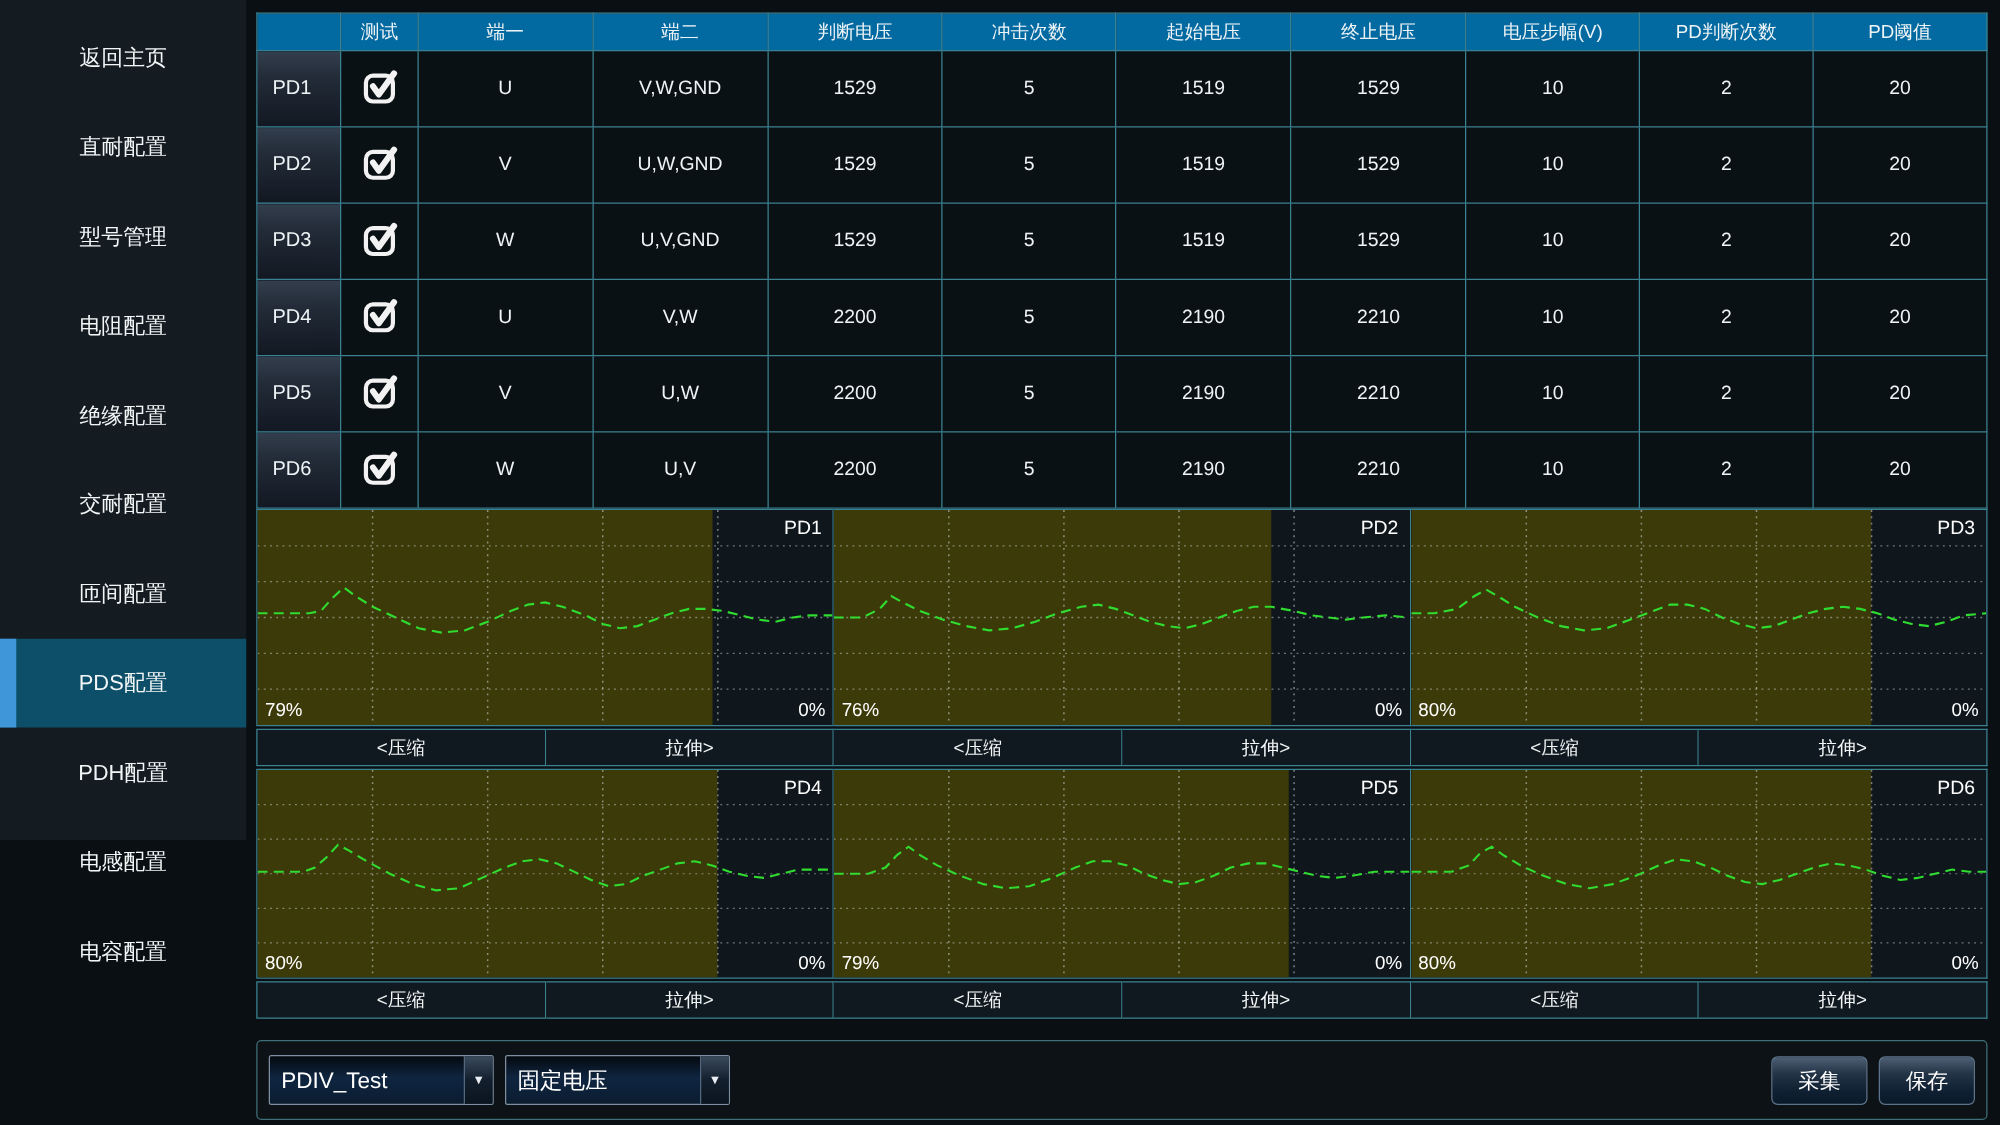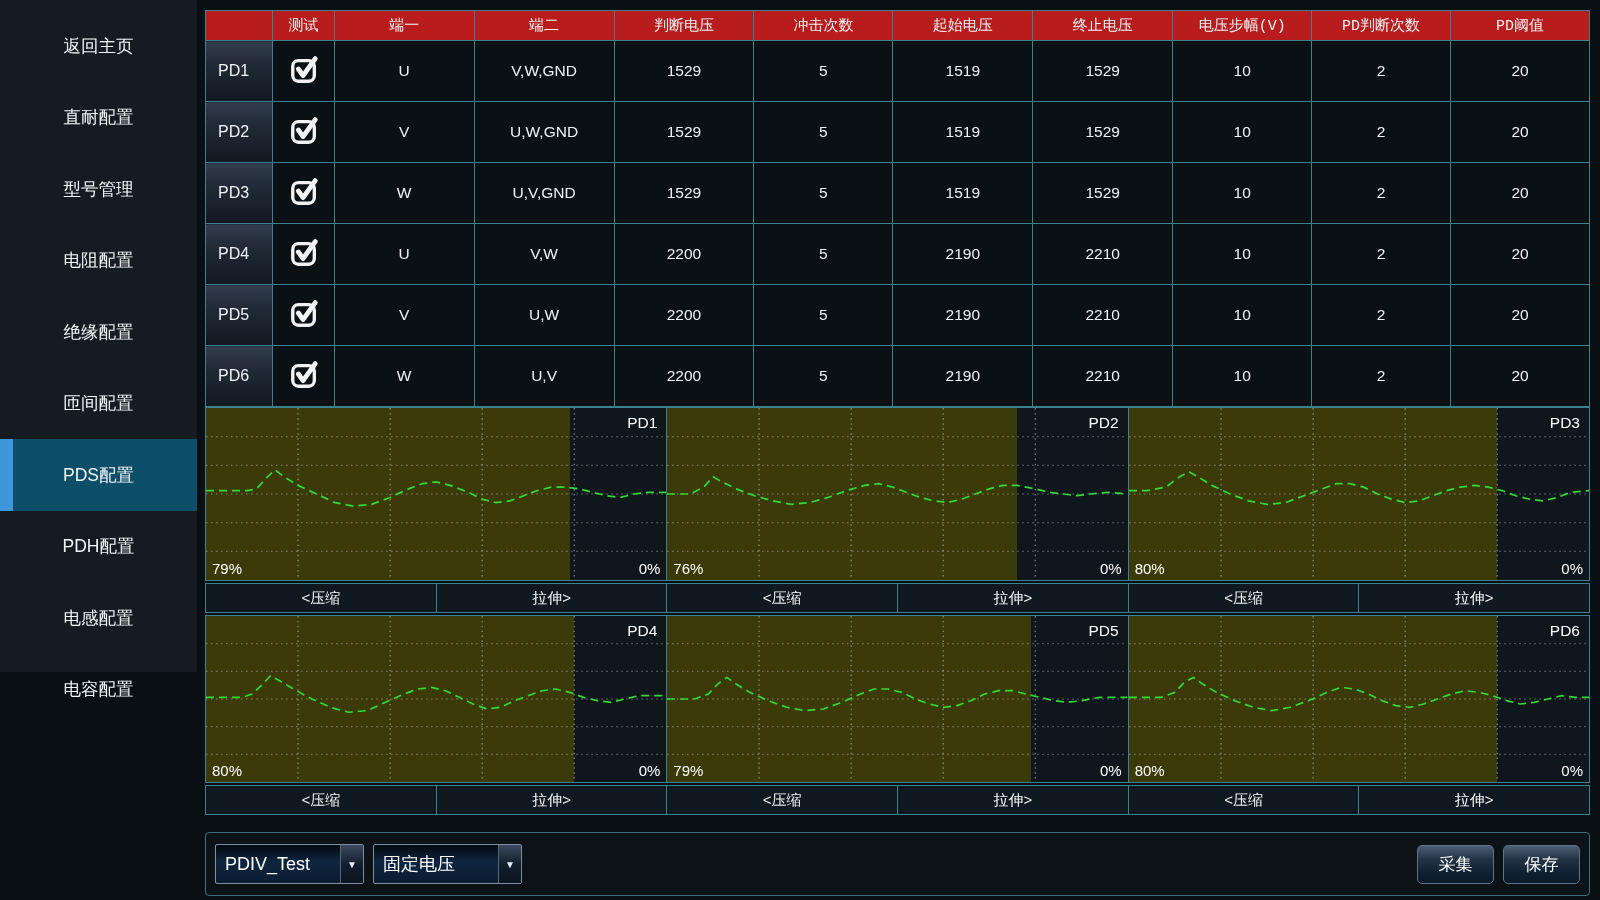--- a/index.html
+++ b/index.html
@@ -14,21 +14,21 @@
                justify-content:center; color:#f2f6f7; font-size:17.5px; cursor:pointer; }
   .side-item.selected { background:#0d4e68; }
   .side-item .accent { position:absolute; left:0; top:0; width:13px; height:100%;
                        background:#3f96d8; }
 
   
   .cfg-table { position:absolute; left:205px; top:10px; width:1385px;
                border-collapse:collapse; table-layout:fixed; }
   .cfg-table th, .cfg-table td { border:1px solid #3a8191; color:#eef4f6;
                text-align:center; vertical-align:middle; font-weight:normal; }
-  .cfg-table thead th { height:30px; font-size:15px; background:#b91c1c;font-family:Liberation Mono, monospace; }
+  .cfg-table thead th { height:30px; font-size:15px; background:#0369a1; }
   .cfg-table tbody td { height:61px; font-size:15.5px; background:#0a1114; }
   .cfg-table td.rowlabel { background:linear-gradient(180deg,#333e4e 0%,#222b37 35%,#121822 100%);
                text-align:left; padding-left:12px; font-size:16px; }
   .chk { display:inline-block; width:30px; height:32px; }
 
   
   .chart-row { position:absolute; left:205px; width:1385px; display:flex; }
   .panel { position:relative; flex:1 1 0; border:1px solid #3a8191; border-left:none;
            background:#0f171d; overflow:hidden; }
   .panel:first-child { border-left:1px solid #3a8191; }
@@ -41,21 +41,21 @@
   .btn-row { position:absolute; left:205px; width:1385px; height:30px; display:flex; }
   .zoom-btn { flex:1 1 0; border:1px solid #3a8191; border-left:none; background:#10191f;
               color:#f2f6f7; font-size:15px; display:flex; align-items:center;
               justify-content:center; cursor:pointer; }
   .zoom-btn:first-child { border-left:1px solid #3a8191; }
 
   
   .footer { position:absolute; left:205px; top:832px; width:1385px; height:64px;
             border:1px solid #3f6f7a; border-radius:4px; display:flex;
             align-items:center; background:#0c1216; }
-  .select { position:relative; width:149px; height:40px; margin-left:9px;
+  .select { position:relative; width:180px; height:40px; margin-left:9px;
             border:1px solid #7e8ea1; border-radius:2px; cursor:pointer;
             background:linear-gradient(180deg,#04090f 0%,#0f2540 45%,#0a1c30 100%);
             display:flex; align-items:center; }
   .select .val { color:#ffffff; font-size:18px; padding-left:9px; white-space:nowrap;
                  overflow:hidden; flex:1; }
   .select .arrow { width:23px; height:100%; border-left:1px solid #55677c;
                    background:linear-gradient(180deg,#3a4a5d 0%,#131f2d 50%,#0a141f 100%);
                    display:flex; align-items:center; justify-content:center;
                    color:#e8eef4; font-size:10px; }
   .footer-spacer { flex:1; }
@@ -78,20 +78,23 @@
       <div class="side-item">
         <span>型号管理</span>
       </div>
       <div class="side-item">
         <span>电阻配置</span>
       </div>
       <div class="side-item">
         <span>绝缘配置</span>
       </div>
       <div class="side-item">
+        <span>交耐配置</span>
+      </div>
+      <div class="side-item">
         <span>匝间配置</span>
       </div>
       <div class="side-item selected">
         <div class="accent"></div>
         <span>PDS配置</span>
       </div>
       <div class="side-item">
         <span>PDH配置</span>
       </div>
       <div class="side-item">

